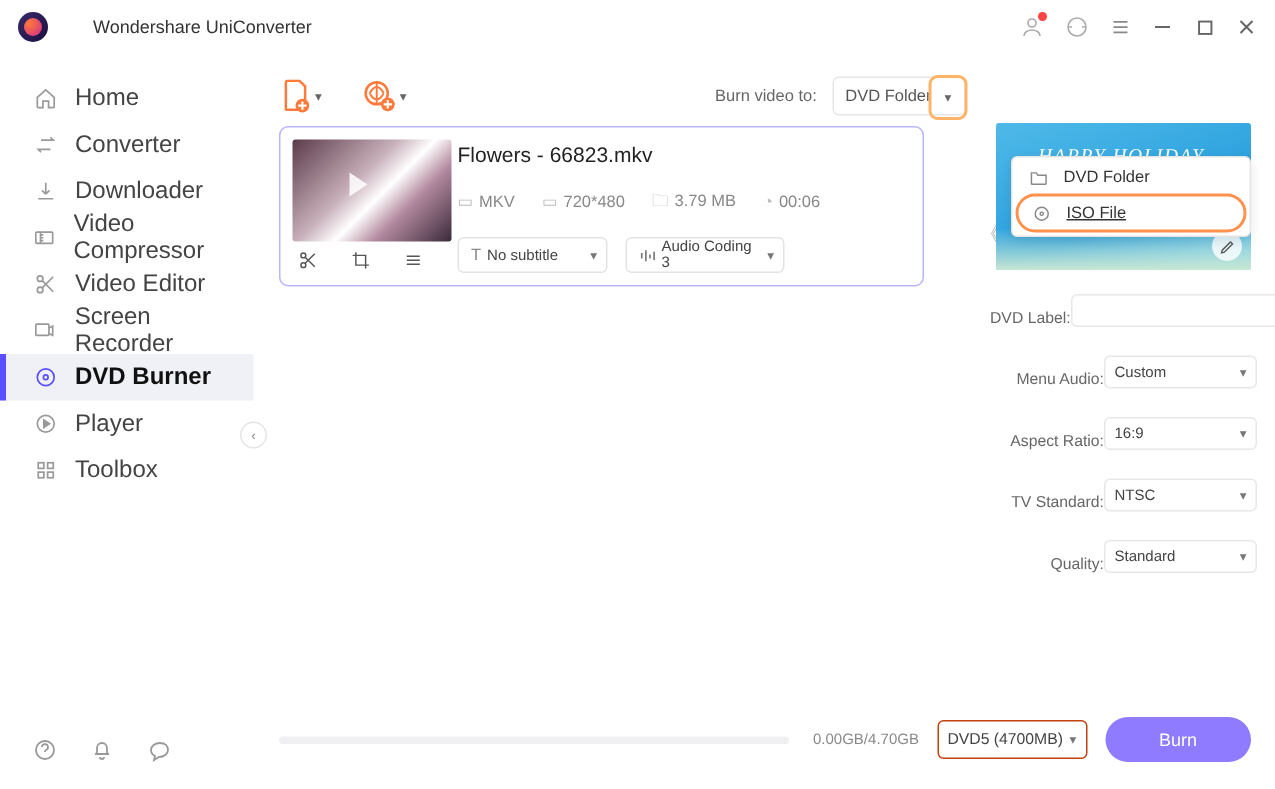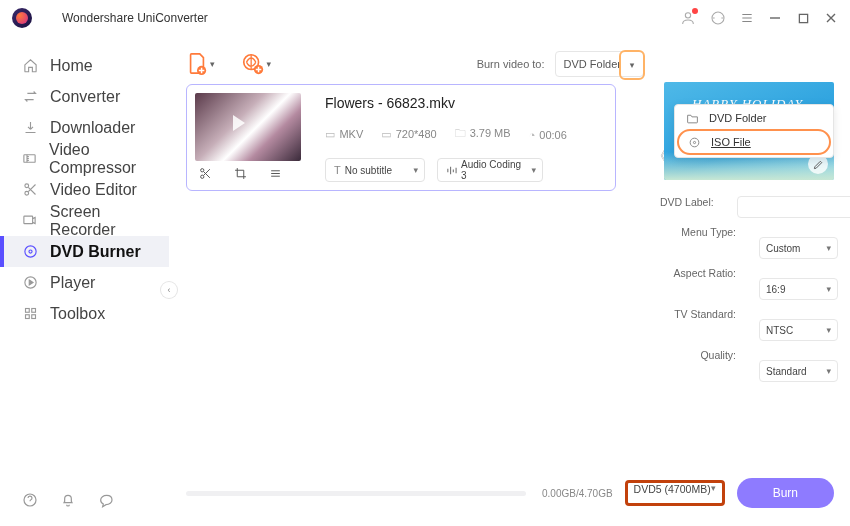--- a/index.html
+++ b/index.html
@@ -37,21 +37,21 @@
   .dd .arrow-box { position:absolute; right:-2px; top:-2px; width:26px; height:30px; border:2px solid #ffb366; border-radius:6px; display:flex; align-items:center; justify-content:center; }
   .dd .arrow { font-size:9px; color:#666; }
 
   
   .dd-popup { position:absolute; top:68px; right:16px; width:160px; background:#fff; border:1px solid #e5e5e5; border-radius:4px; box-shadow:0 2px 8px rgba(0,0,0,.1); z-index:50; padding:2px; }
   .dd-row { display:flex; align-items:center; gap:10px; padding:4px 8px; font-size:11px; color:#333; cursor:pointer; border-radius:14px; }
   .dd-row.hl { border:2px solid #ff914d;text-decoration:underline; }
   .dd-ico { width:14px; height:14px; color:#888; display:flex; align-items:center; justify-content:center; }
 
   
-  .card { border:1px solid #b8b5ff; border-radius:6px; padding:8px; width:430px; display:flex; gap:24px; }
+  .card { border:1px solid #b8b5ff; border-radius:6px; padding:8px; width:430px; display:flex; gap:4px; }
   .thumb-col { display:flex; flex-direction:column; }
   .thumb { width:106px; height:68px; background:linear-gradient(135deg,#5a3a4a 0%, #c6aeb8 40%, #fff 55%, #b48aa0 70%, #3a2a3a 100%); border-radius:2px; position:relative; }
   .thumb::after { content:""; position:absolute; left:38px; top:22px; width:0;height:0;border-left:12px solid rgba(255,255,255,.85);border-top:8px solid transparent;border-bottom:8px solid transparent; }
   .thumb-tools { display:flex; justify-content:space-around; margin-top:6px; color:#555; }
   .thumb-tools span { font-size:12px; cursor:pointer; width:28px; text-align:center; }
   .card-body { flex:1; }
   .fname { font-size:14px; color:#222; margin-top:2px; }
   .meta-row { display:flex; align-items:center; gap:18px; margin-top:14px; font-size:11px; color:#888; }
   .meta-row .ico { color:#bbb; margin-right:4px; }
   .selects { display:flex; gap:12px; margin-top:14px; }
@@ -64,31 +64,31 @@
   .right { width:190px; padding:46px 0 0 0; position:relative; }
   .tpl-nav { position:absolute; top:112px; left:-6px; font-size:12px; color:#aaa; }
   .template { width:170px; height:98px; border-radius:2px; background:linear-gradient(160deg,#4fb9e8 0%, #2aa0de 60%, #7fd2f0 100%); position:relative; margin-left:4px; overflow:hidden; }
   .template .banner { position:absolute; top:14px; left:28px; font-family:Georgia,serif; font-style:italic; font-size:13px; letter-spacing:1px; color:#fff; }
   .template .tiles { position:absolute; top:36px; left:28px; display:grid; grid-template-columns:repeat(3, 34px); gap:4px; }
   .template .tiles div { height:18px; background:rgba(255,255,255,.35); border:1px solid rgba(255,255,255,.6); }
   .template .beach { position:absolute; bottom:0; left:0; right:0; height:28px; background:linear-gradient(to top,#c7e7d4 0%, rgba(255,255,255,0) 100%); }
   .template .edit { position:absolute; right:6px; bottom:6px; width:20px;height:20px;border-radius:50%;background:rgba(255,255,255,.8);display:flex;align-items:center;justify-content:center;color:#555;font-size:11px; }
 
   .form { margin-top:16px; display:flex; flex-direction:column; gap:8px; padding-right:12px; }
-  .frow { display:flex; align-items:flex-start; gap:23px; }
+  .frow { display:flex; align-items:flex-end; gap:0; }
   .flabel { width:76px; text-align:right; font-size:10.5px; color:#666; white-space:nowrap; }
   .finput { flex:1; height:22px; border:1px solid #e7e7e7; border-radius:4px; background:#fff; }
   .fsel { flex:1; height:22px; border:1px solid #e7e7e7; border-radius:4px; background:#fff; font-size:10px; color:#444; display:flex; align-items:center; padding:0 6px; position:relative;margin-top:11px; }
   .fsel::after { content:"▾"; position:absolute; right:6px; font-size:9px; color:#777; }
 
   
   .bottom { position:absolute; left:186px; right:16px; bottom:18px; display:flex; align-items:center; gap:12px; }
   .progress { flex:0 0 340px; height:5px; background:#f0f0f2; border-radius:3px; position:relative; }
   .size { font-size:10px; color:#888; margin-left:4px; }
-  .disc-sel { height:26px; flex:0 0 100px; border:3px solid #c2410c; border-radius:4px; font-size:10.5px; color:#444; display:flex; padding:0 6px; position:relative; }
+  .disc-sel { height:26px; flex:0 0 100px; border:1px solid #c2410c; border-radius:4px; font-size:10.5px; color:#444; display:flex; align-items:center; padding:0 6px; position:relative; }
   .disc-sel::after { content:"▾"; position:absolute; right:6px; font-size:9px; color:#777; }
   .burn-btn { flex:1; height:30px; border:none; border-radius:16px; background:#8e7bff; color:#fff; font-size:12px; cursor:pointer; }
 
   .footer-icons { position:absolute; left:22px; bottom:18px; display:flex; gap:22px; color:#999; }
 
   svg { display:block; }
 </style>
 </head>
 <body>
 
@@ -338,21 +338,21 @@
           </svg>
       </div>
     </div>
 
     <div class="form">
       <div class="frow">
         <span class="flabel">DVD Label:</span>
         <input class="finput" style="">
       </div>
       <div class="frow">
-        <span class="flabel">Menu Type:</span>
+        <span class="flabel">Menu Audio:</span>
         <div class="fsel">
             <span>Custom</span>
           </div>
       </div>
       <div class="frow">
         <span class="flabel">Aspect Ratio:</span>
         <div class="fsel">
             <span>16:9</span>
           </div>
       </div>

